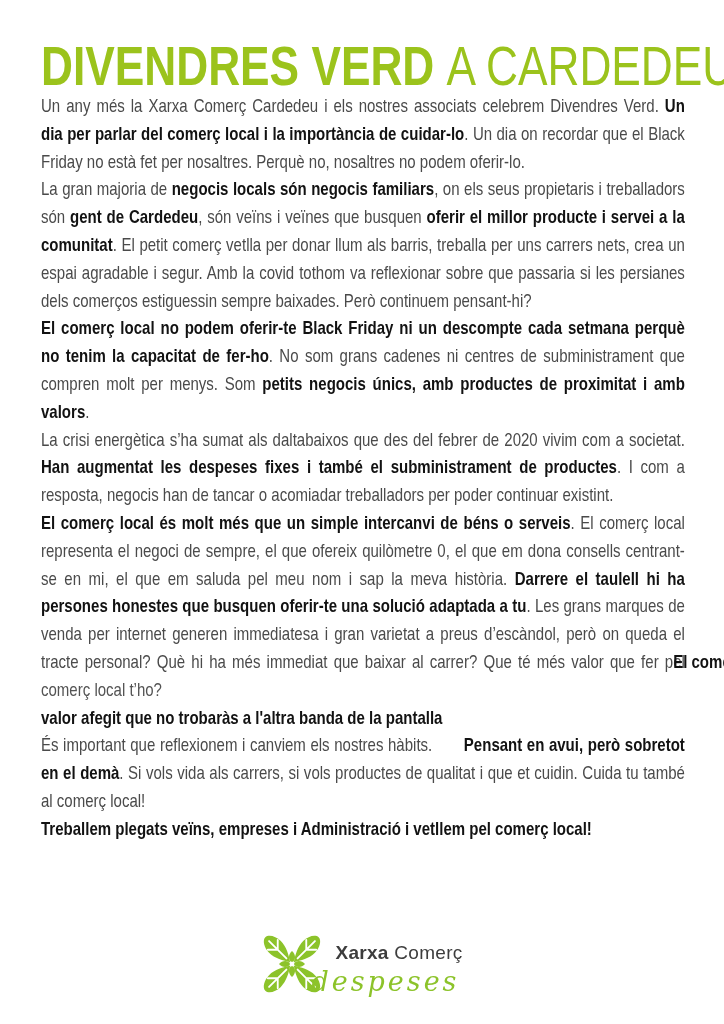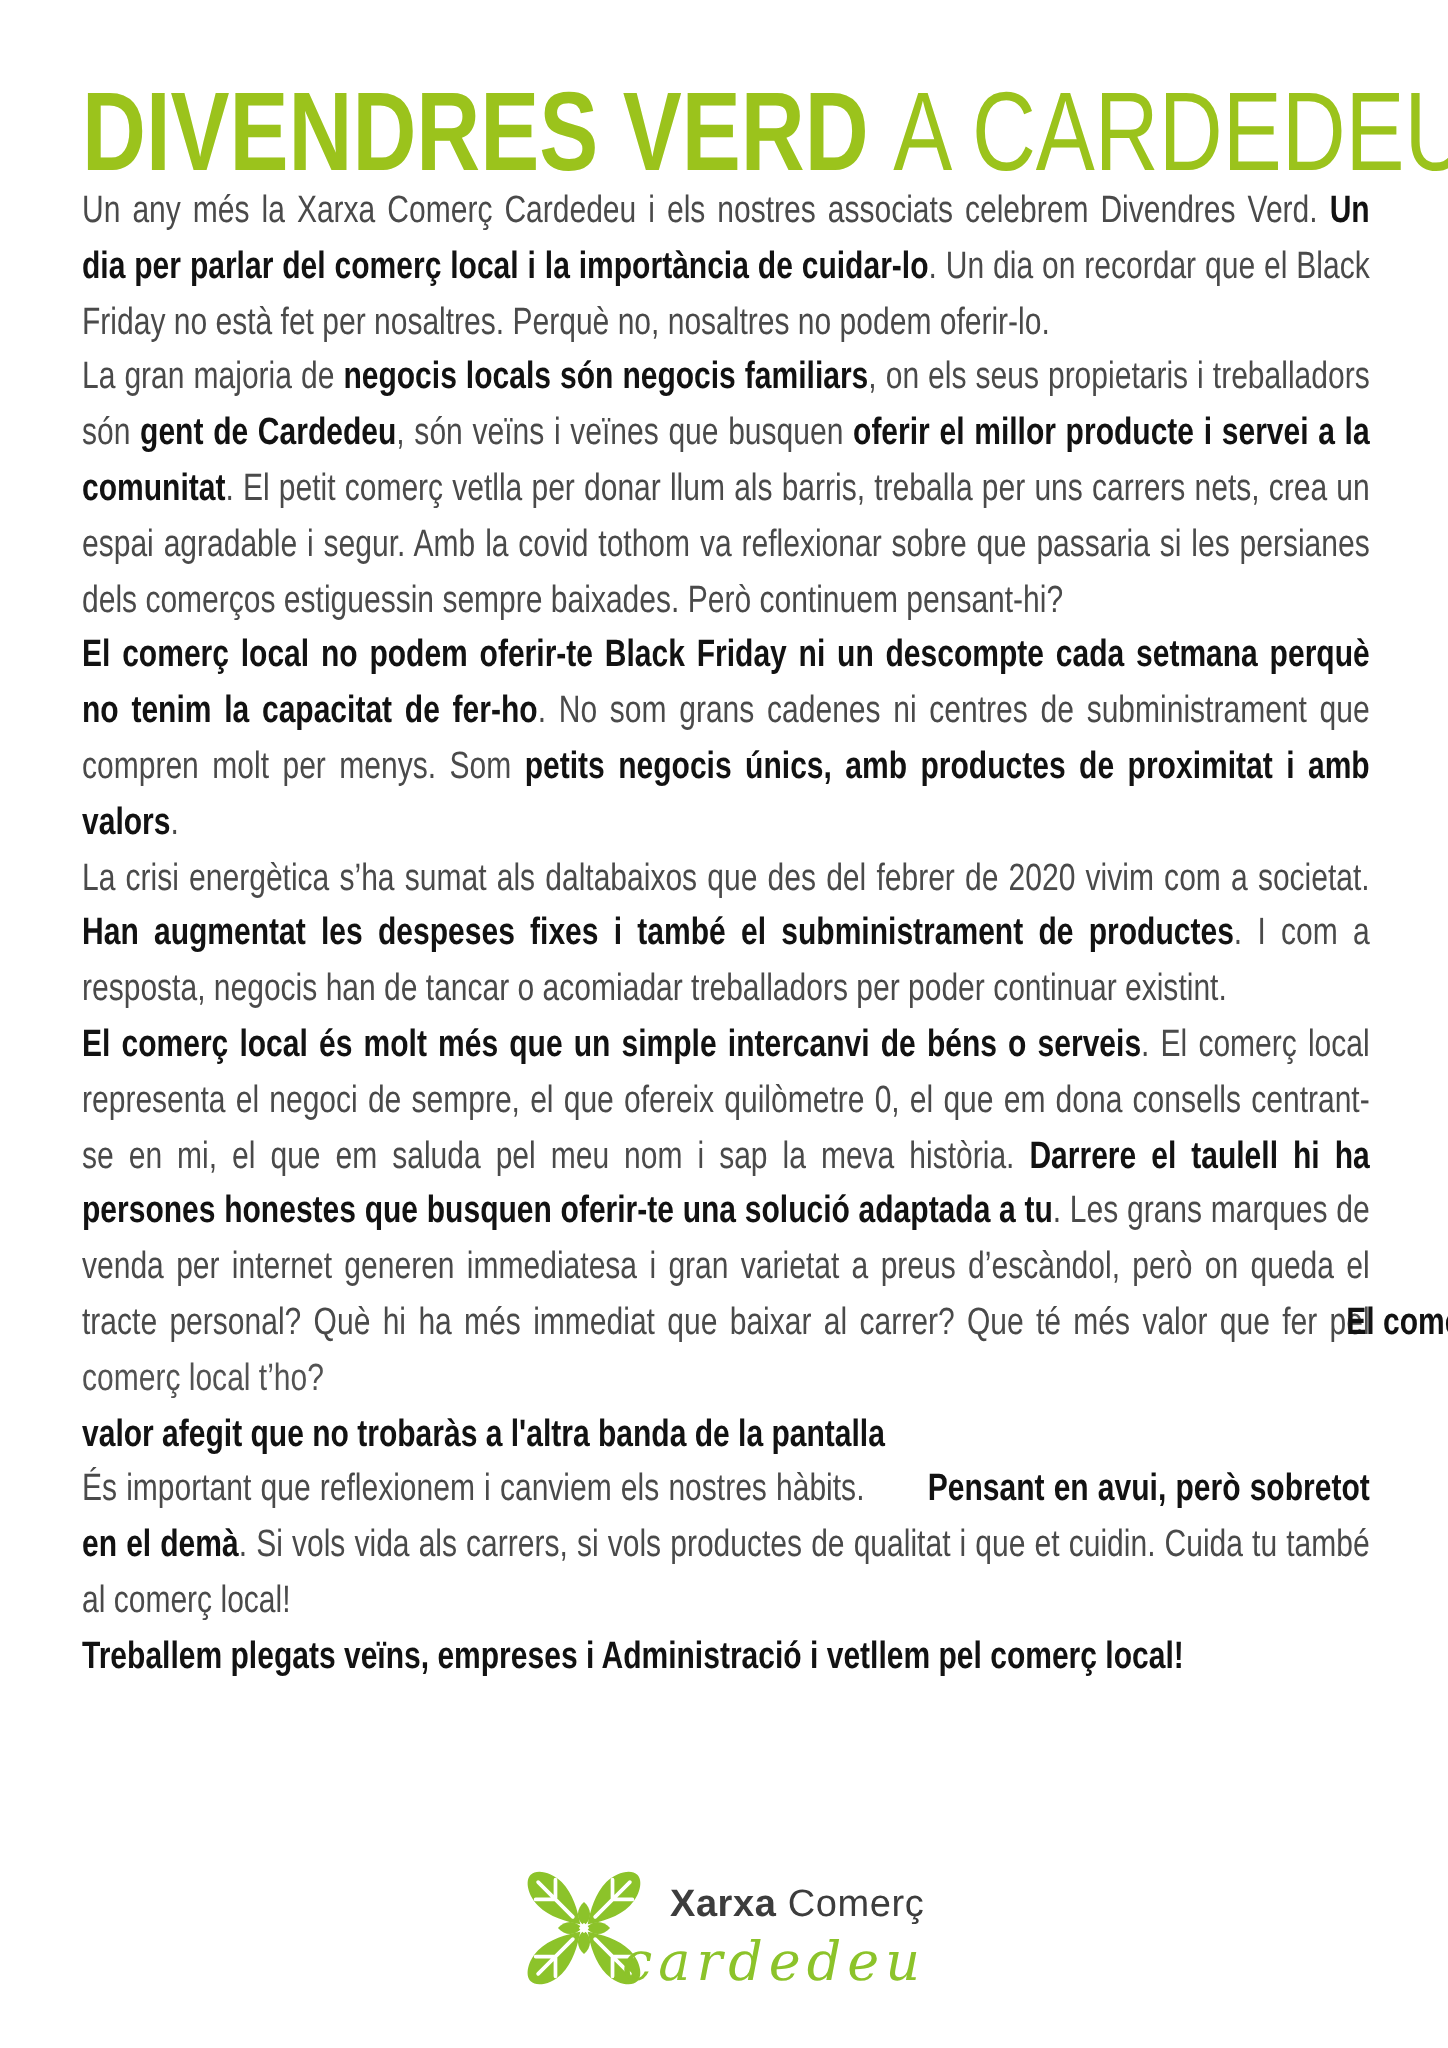--- a/index.html
+++ b/index.html
@@ -124,17 +124,17 @@
           <path d="M50 29 C56 34 57 43 50 48 C43 43 44 34 50 29 Z"></path>
           <path transform="rotate(90 50 50)" d="M50 29 C56 34 57 43 50 48 C43 43 44 34 50 29 Z"></path>
           <path transform="rotate(180 50 50)" d="M50 29 C56 34 57 43 50 48 C43 43 44 34 50 29 Z"></path>
           <path transform="rotate(270 50 50)" d="M50 29 C56 34 57 43 50 48 C43 43 44 34 50 29 Z"></path>
           <rect x="47" y="47" width="6" height="6" fill="#ffffff" transform="rotate(45 50 50)"></rect>
         </g>
       </g>
     </svg>
     <div class="brand">
       <div class="brand-line"><span class="bold">Xarxa</span><span>&nbsp;</span><span>Comerç</span></div>
-      <div class="wordmark">cardedeu</div>
+      <div class="wordmark">despeses</div>
     </div>
   </div>
 
 </div>
 
 </body></html>

